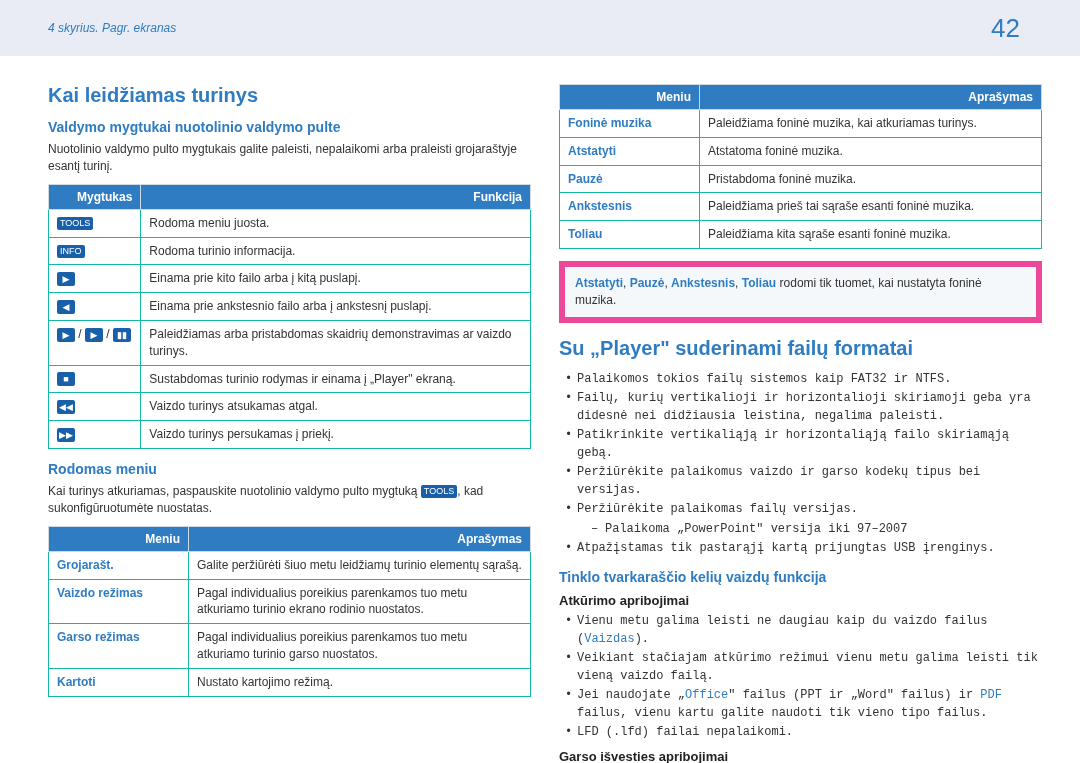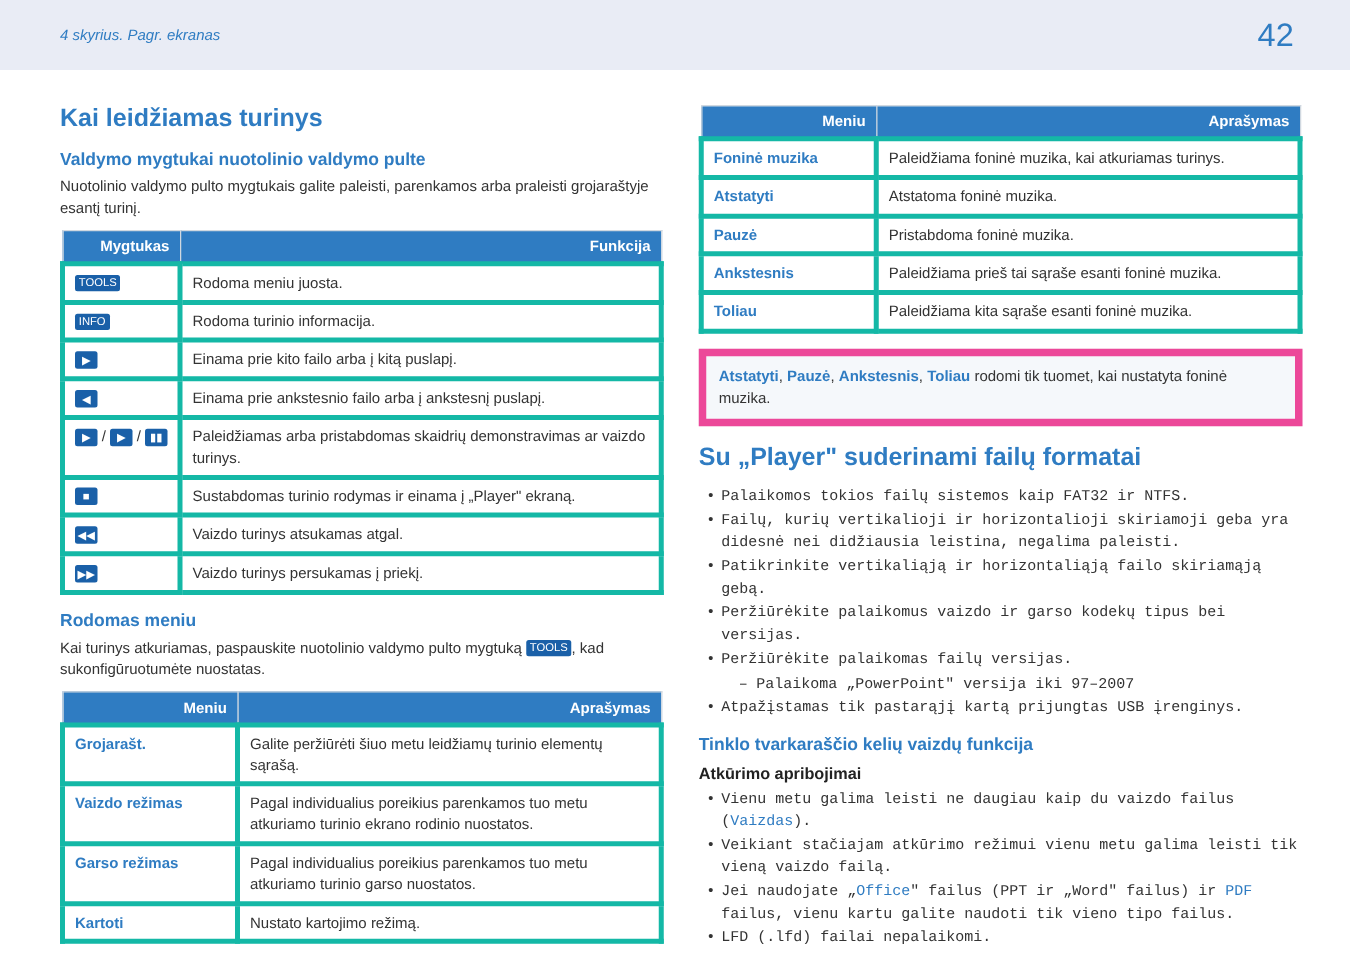--- a/index.html
+++ b/index.html
@@ -7,21 +7,21 @@
     font-family: Arial, Helvetica, sans-serif;
     font-size: 12px;
     color: #333;
     width: 1080px;
     height: 763px;
     background: #fff;
     position: relative;
   }
   .header {
     background: #e9ecf5;
-    padding: 10px 45px 10px 48px;
+    padding: 10px 60px 10px 48px;
     display: flex;
     justify-content: space-between;
     align-items: center;
     height: 56px;
   }
   .breadcrumb {
     color: #2f7cc2;
     font-size: 12px;
     font-style: italic;
   }
@@ -69,21 +69,21 @@
   th {
     background: #2f7cc2;
     color: #fff;
     text-align: right;
     padding: 5px 8px;
     font-weight: 600;
     border: 1px solid #d0d8e0;
   }
   td {
     padding: 5px 8px;
-    border: 4px solid #14b8a6;
+    border: 1px solid #14b8a6;
     vertical-align: top;
     line-height: 1.4;
   }
   td.key { font-weight: 600; color: #2f7cc2; white-space: nowrap; }
   .btn-badge {
     display: inline-block;
     background: #1a60a8;
     color: #fff;
     font-size: 9px;
     font-weight: normal;
@@ -154,21 +154,21 @@
 <div class="header">
   <div class="breadcrumb">4 skyrius. Pagr. ekranas</div>
   <div class="page-num">42</div>
 </div>
 
 <div class="content">
 
   <div class="col">
     <h1 class="section">Kai leidžiamas turinys</h1>
     <h2 class="sub">Valdymo mygtukai nuotolinio valdymo pulte</h2>
-    <p class="para">Nuotolinio valdymo pulto mygtukais galite paleisti, parenkamos arba praleisti grojaraštyje esantį turinį.</p>
+    <p class="para">Nuotolinio valdymo pulto mygtukais galite paleisti, nepalaikomi arba praleisti grojaraštyje esantį turinį.</p>
 
     <table>
       <thead>
         <tr>
           <th style="width:80px;padding-left:28px;">Mygtukas</th>
           <th>Funkcija</th>
         </tr>
       </thead>
       <tbody id="tbl1">
           <tr>

